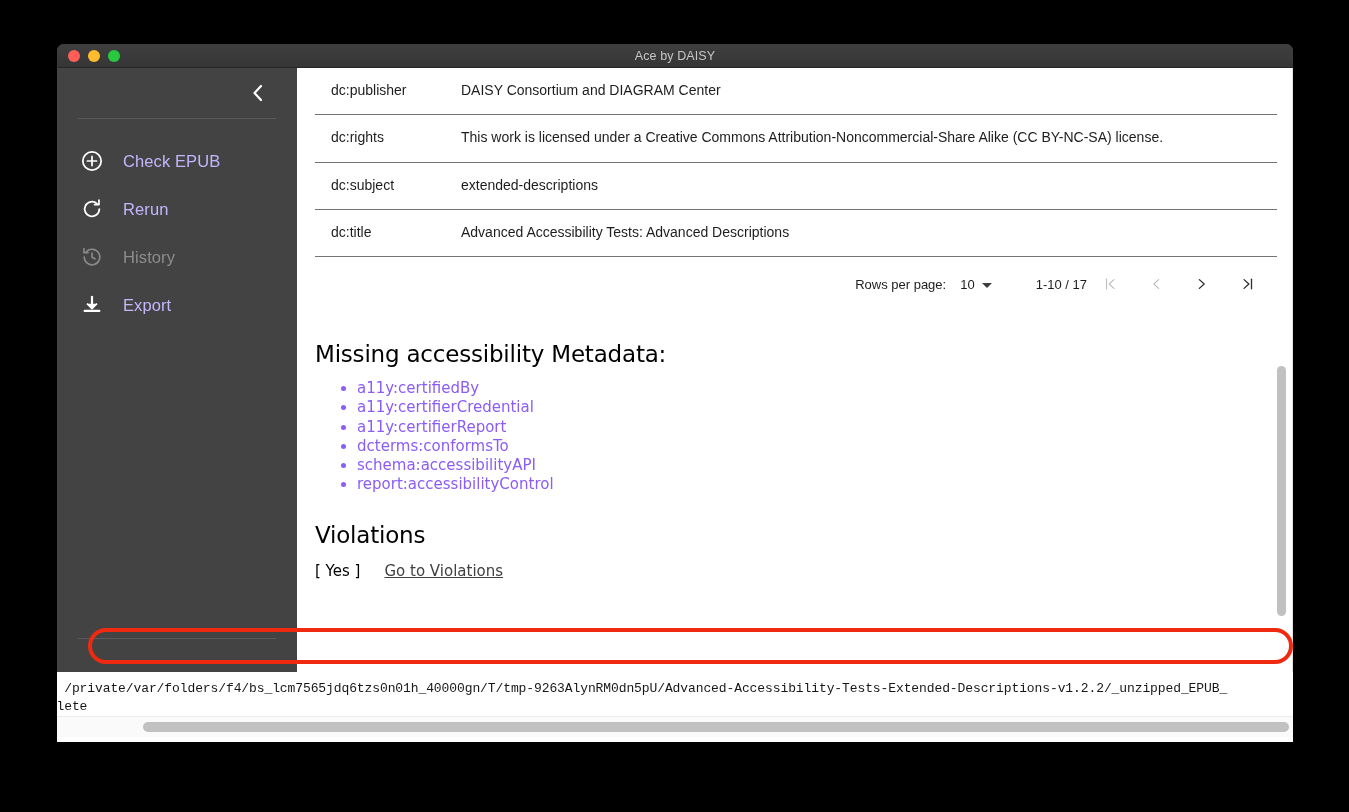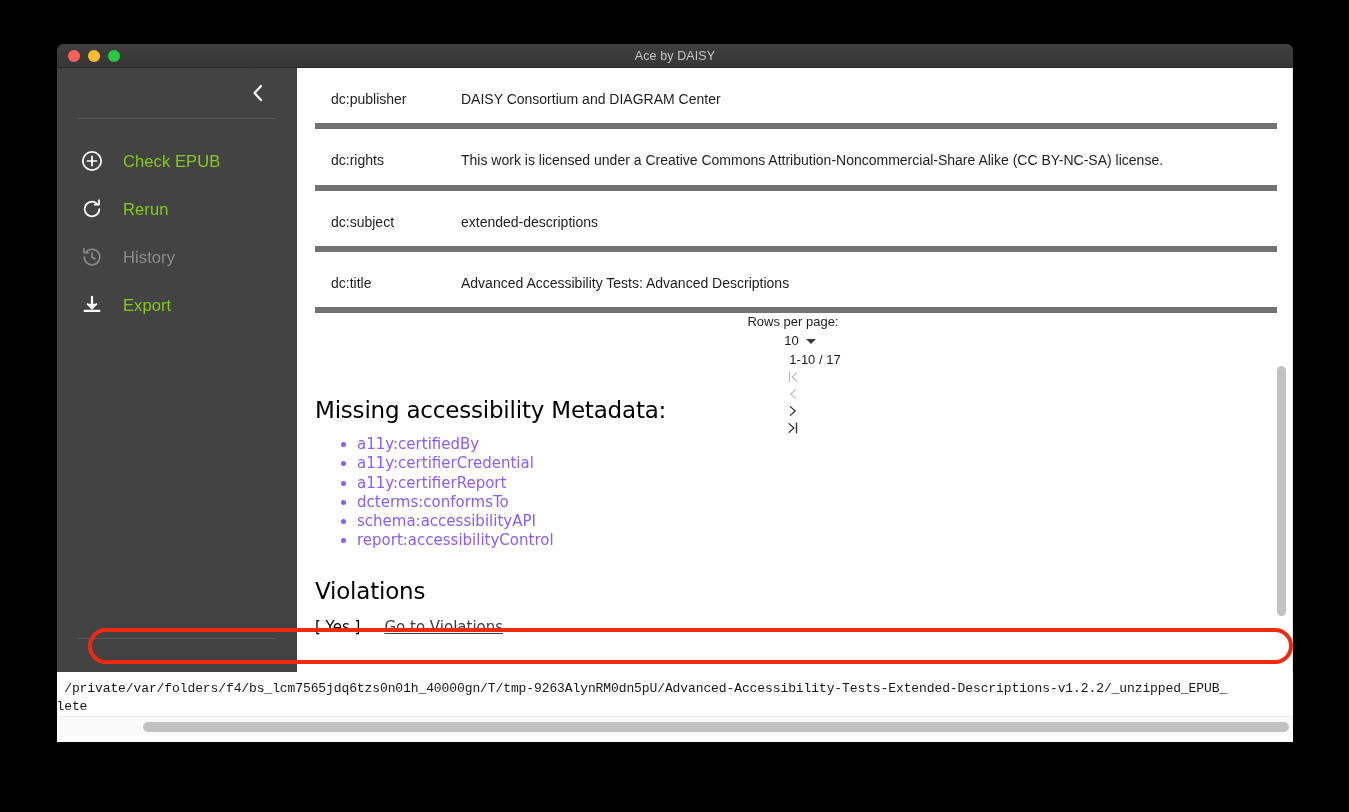--- a/index.html
+++ b/index.html
@@ -112,21 +112,21 @@
     display: flex;
     align-items: center;
     justify-content: center;
     color: #ffffff;
     flex: 0 0 30px;
   }
   .sidebar-item.disabled .sidebar-icon { color: #8a8a8a; }
   .sidebar-label {
     margin-left: 16px;
     font-size: 16.5px;
-    color: #84cc16;
+    color: #c4b5fd;
     letter-spacing: 0.1px;
   }
   .sidebar-item.disabled .sidebar-label { color: #8d8d8d; }
   .sidebar-spacer { flex: 1 1 auto; }
   .sidebar-bottom { padding-bottom: 38px; }
   .sidebar-bottom .sidebar-item { padding-left: 20px; }
 
   
   .main {
     flex: 1 1 auto;
@@ -142,47 +142,46 @@
   }
 
   
   .meta-table {
     width: 962px;
     border-collapse: collapse;
     margin-left: 18px;
     table-layout: fixed;
   }
   .meta-table td {
-    border-bottom: 6px solid #737373;
+    border-bottom: 1px solid #737373;
     font-size: 14px;
     color: #1d1d1d;
-    padding: 21px 10px 14px 0;
+    padding: 12px 10px 14px 0;
     vertical-align: middle;
     line-height: 1.45;
   }
   .meta-table td.key {
     width: 120px;
     padding-left: 16px;
   }
   .meta-table td.val { padding-right: 16px; }
   .meta-table tr.first td { border-top: none; }
 
   .pager-row td {
     border-bottom: none;
     padding: 0;
   }
   .pager {
     display: flex;
     align-items: center;
-    justify-content: flex-start;
+    justify-content: flex-end;
     height: 56px;
     padding-right: 6px;
     font-size: 13px;
     color: #1d1d1d;
-    flex-direction: column;
   }
   .pager-label { color: #1d1d1d; }
   .pager-select {
     display: flex;
     align-items: center;
     margin-left: 14px;
     cursor: pointer;
   }
   .pager-select .caret {
     margin-left: 7px;

